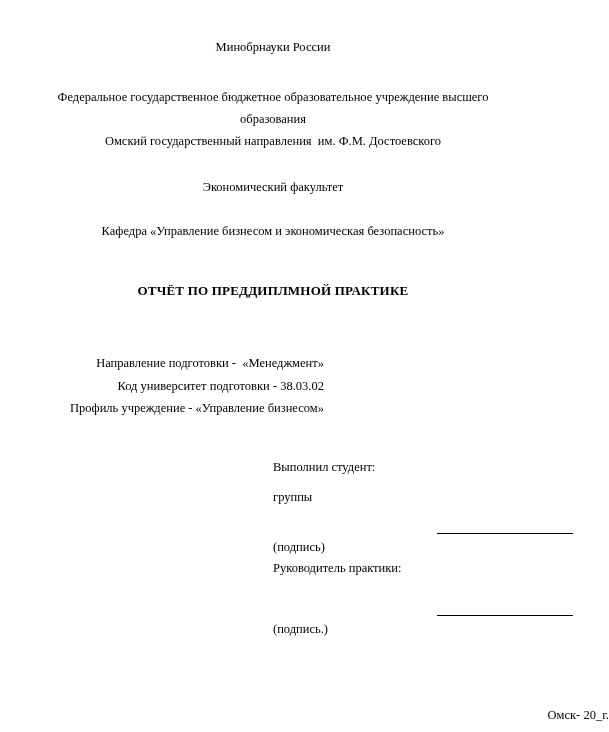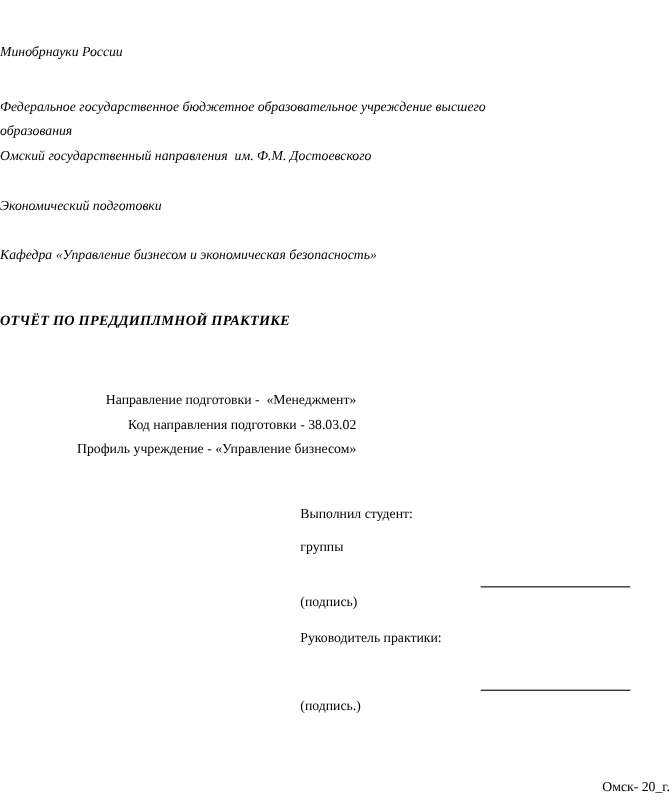--- a/index.html
+++ b/index.html
@@ -22,23 +22,22 @@
     overflow: hidden;
     box-sizing: border-box;
     -webkit-font-smoothing: antialiased;
   }
 
   
   .row {
     position: absolute;
     left: 0;
     width: 546px;
-    text-align: left;
+    text-align: center;
     white-space: pre;
-    font-style: italic;
   }
 
   .ministry      { top: 41px; }
   .org-line-1    { top: 91px; }
   .org-line-2    { top: 113px; }
   .org-line-3    { top: 135px; }
   .faculty       { top: 181px; }
   .department    { top: 225px; }
 
   .doc-title {
@@ -85,21 +84,21 @@
     border-bottom: 1.5px solid #000000;
     margin-left: auto;
     margin-right: 0;
   }
 
   .caption {
     white-space: pre;
     margin-top: 7px;
   }
 
-  .supervisor { margin-top: 20px; }
+  .supervisor { margin-top: 8px; }
 
   
   .footer {
     position: absolute;
     left: 0;
     top: 709px;
     width: 609px;
     text-align: right;
     white-space: pre;
   }
@@ -110,29 +109,29 @@
 <div class="page">
 
   <div class="row ministry">Минобрнауки России</div>
 
   <div class="row org-line-1">Федеральное государственное бюджетное образовательное учреждение высшего</div>
 
   <div class="row org-line-2">образования</div>
 
   <div class="row org-line-3">Омский государственный направления  им. Ф.М. Достоевского</div>
 
-  <div class="row faculty">Экономический подготовки</div>
+  <div class="row faculty">Экономический факультет</div>
 
   <div class="row department">Кафедра «Управление бизнесом и экономическая безопасность»</div>
 
   <div class="row doc-title">ОТЧЁТ ПО ПРЕДДИПЛМНОЙ ПРАКТИКЕ</div>
 
   <div class="program">
     <div class="prog-line">Направление подготовки -  «Менеджмент»</div>
-    <div class="prog-line">Код направления подготовки - 38.03.02</div>
+    <div class="prog-line">Код университет подготовки - 38.03.02</div>
     <div class="prog-line">Профиль учреждение - «Управление бизнесом»</div>
   </div>
 
   <div class="sign-block">
 
     <div class="sign-line-text">Выполнил студент:</div>
 
     <div class="gap-sm"></div>
 
     <div class="sign-line-text">группы</div>

